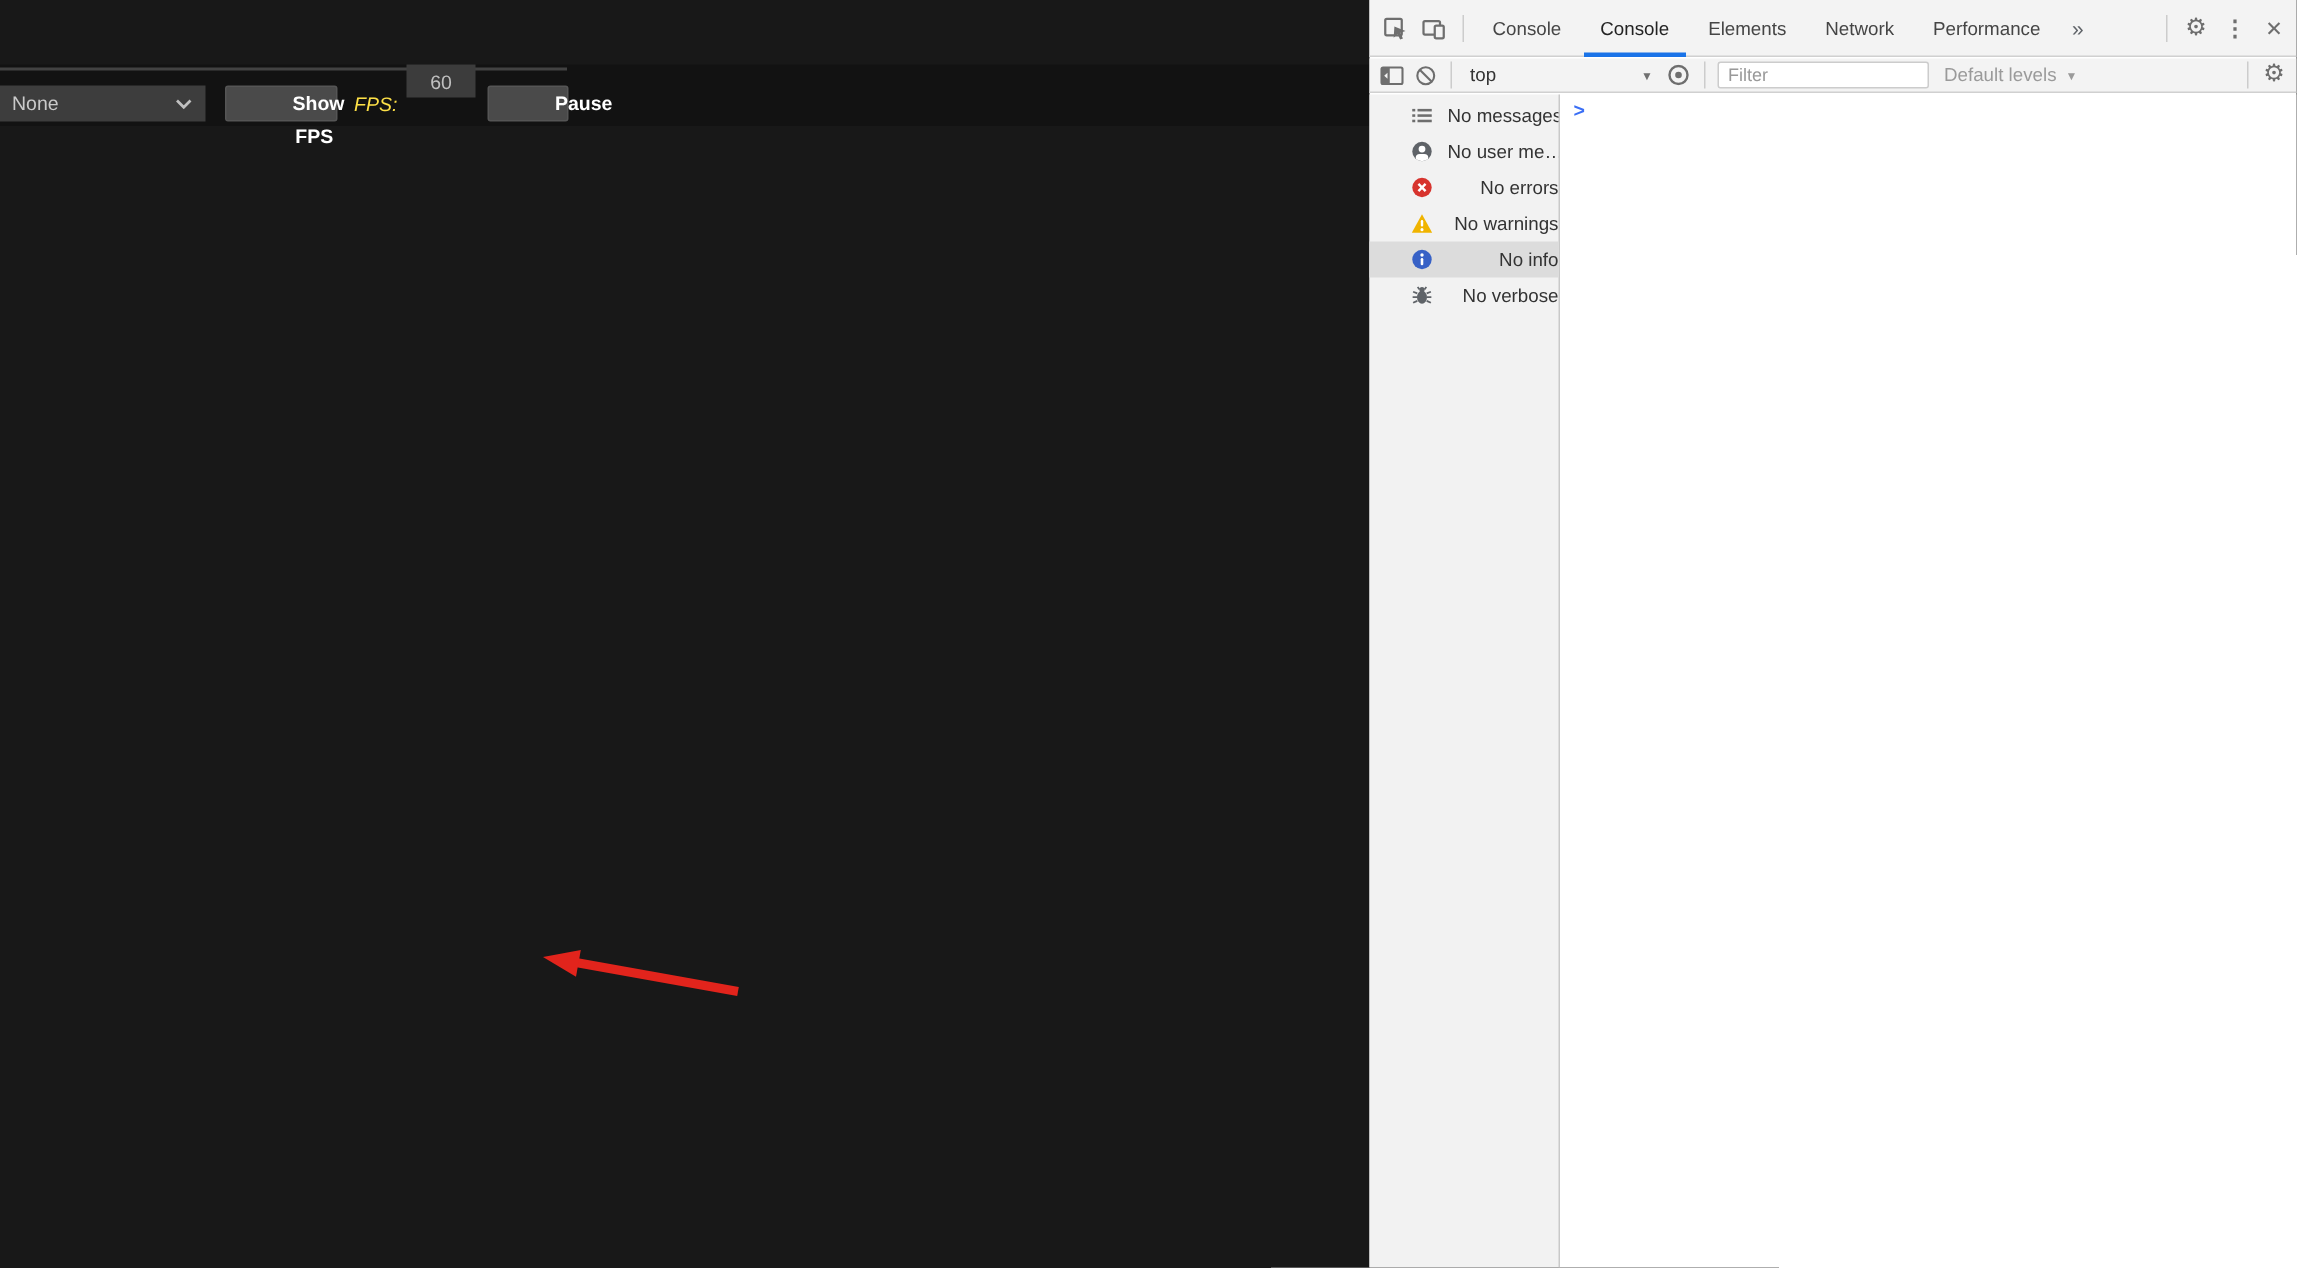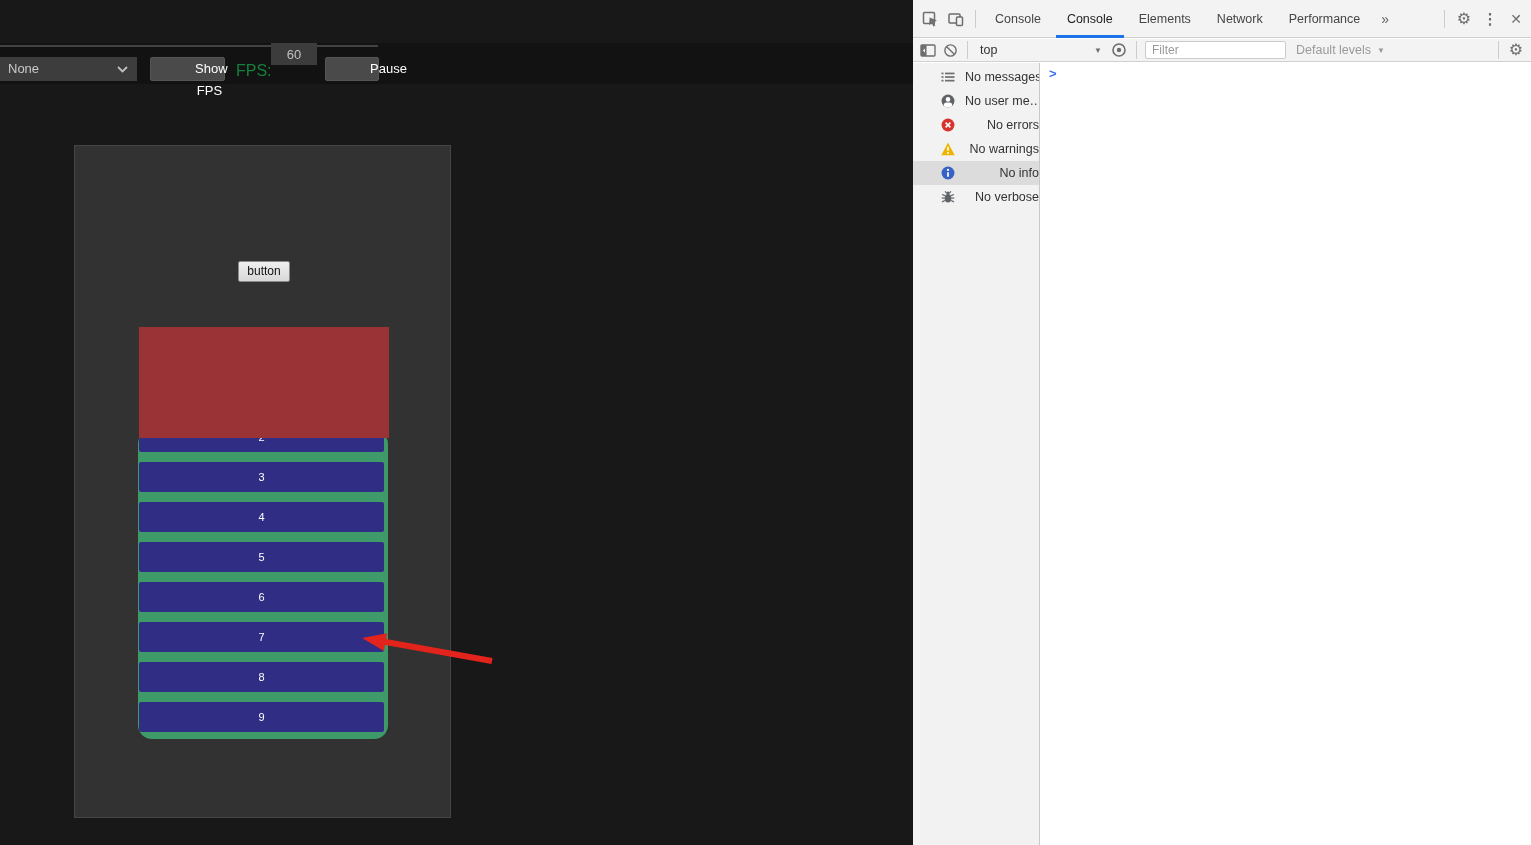--- a/index.html
+++ b/index.html
@@ -8,24 +8,24 @@
   #root { position:relative; width:1531px; height:845px; background:#181818; }
 
   
   .page-left { position:absolute; left:0; top:0; width:913px; height:845px; background:#181818; overflow:hidden; }
   .topbar { position:absolute; left:0; top:0; width:913px; height:41px; background:#121212;margin-top:43px; }
   .top-hairline { position:absolute; left:0; top:2px; width:378px; height:2px; background:#6a6a6a; opacity:.55; }
   .effect-select { position:absolute; left:0; top:14px; width:137px; height:24px; background:#3d3d3d;
     color:#c9c9c9; font-size:13px; line-height:24px; padding-left:8px; cursor:pointer; }
   .effect-select svg { position:absolute; right:9px; top:9px; }
   .dark-btn { position:absolute; top:14px; height:24px; background:#4a4a4a; border:1px solid #555;
-    color:#fff; font-weight:normal; font-size:13px; text-align:center; line-height:22px; cursor:pointer; border-radius:2px;padding-left:44px; }
+    color:#fff; font-weight:bold; font-size:13px; text-align:center; line-height:22px; cursor:pointer; border-radius:2px;padding-left:44px; }
   .btn-showfps { left:150px; width:75px; }
   .btn-pause { left:325px; width:54px; }
-  .fps-label { position:absolute; left:236px; top:19px; color:#15803d; font-size:16px; }
+  .fps-label { position:absolute; left:236px; top:19px; color:#fde047; font-size:13px;font-style:italic; }
   .fps-input { position:absolute; left:271px; top:0; width:46px; height:22px; background:#3c3c3c;
     border:none; color:#c0c0c0; font-size:13px; text-align:center; font-family:"Liberation Sans",sans-serif; }
 
   .stage-panel { position:absolute; left:74px; top:145px; width:377px; height:673px;
     background:#323232; border:1px solid #454545; }
   .demo-button { position:absolute; left:163px; top:115px; width:52px; height:21px;
     background:linear-gradient(#efefef,#d8d8d8); border:1px solid #8a8a8a; border-radius:2px;
     font-size:12px; color:#111; text-align:center; line-height:19px; cursor:pointer; }
   .bars-track { position:absolute; left:63px; top:289px; width:250px; height:304px;
     border-radius:8px 8px 14px 14px; overflow:hidden; z-index:1; }
@@ -87,34 +87,20 @@
         <svg width="11" height="7" viewBox="0 0 11 7">
           <polyline points="1,1 5.5,5.5 10,1" fill="none" stroke="#c0c0c0" stroke-width="1.8"></polyline>
         </svg>
       </div>
       <div class="dark-btn btn-showfps">Show FPS</div>
       <span class="fps-label">FPS:</span>
       <input class="fps-input" value="60" style="">
       <div class="dark-btn btn-pause">Pause</div>
     </div>
 
-    <div class="stage-panel">
-      <div class="demo-button">button</div>
-      <div class="bars-track" id="bars-track" style="background: rgb(62, 154, 104);">
-          <div class="bar-item" style="top: -13.3px; background: rgb(48, 45, 133);">2</div>
-          <div class="bar-item" style="top: 26.7px; background: rgb(48, 45, 133);">3</div>
-          <div class="bar-item" style="top: 66.7px; background: rgb(48, 45, 133);">4</div>
-          <div class="bar-item" style="top: 106.7px; background: rgb(48, 45, 133);">5</div>
-          <div class="bar-item" style="top: 146.7px; background: rgb(48, 45, 133);">6</div>
-          <div class="bar-item" style="top: 186.7px; background: rgb(48, 45, 133);">7</div>
-          <div class="bar-item" style="top: 226.7px; background: rgb(48, 45, 133);">8</div>
-          <div class="bar-item" style="top: 266.7px; background: rgb(48, 45, 133);">9</div>
-        </div>
-      <div class="red-overlay" id="red-overlay" style="background: rgb(154, 51, 54);"></div>
-    </div>
 
     <svg class="arrow-svg" width="160" height="60" viewBox="0 0 160 60">
       <line id="arrow-shaft" x1="142" y1="43" x2="33" y2="23.5" stroke-width="6" stroke="#e2241c"></line>
       <polygon id="arrow-head" points="12,20 37.2,15.3 34,33.1" fill="#e2241c"></polygon>
     </svg>
   </div>
 
   <div class="devtools">
 
     <div class="dt-row1">

